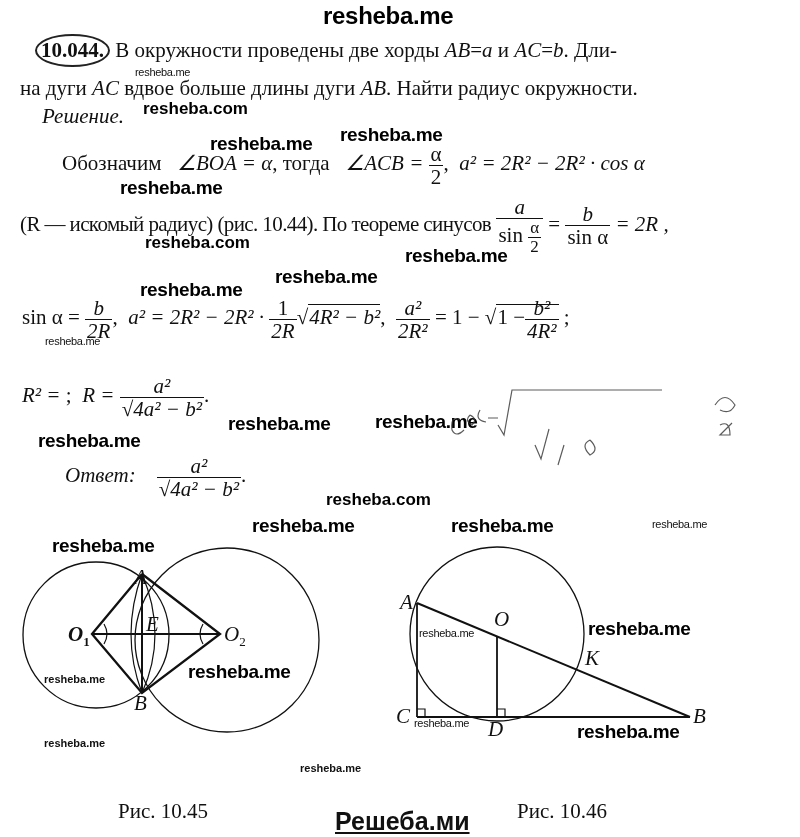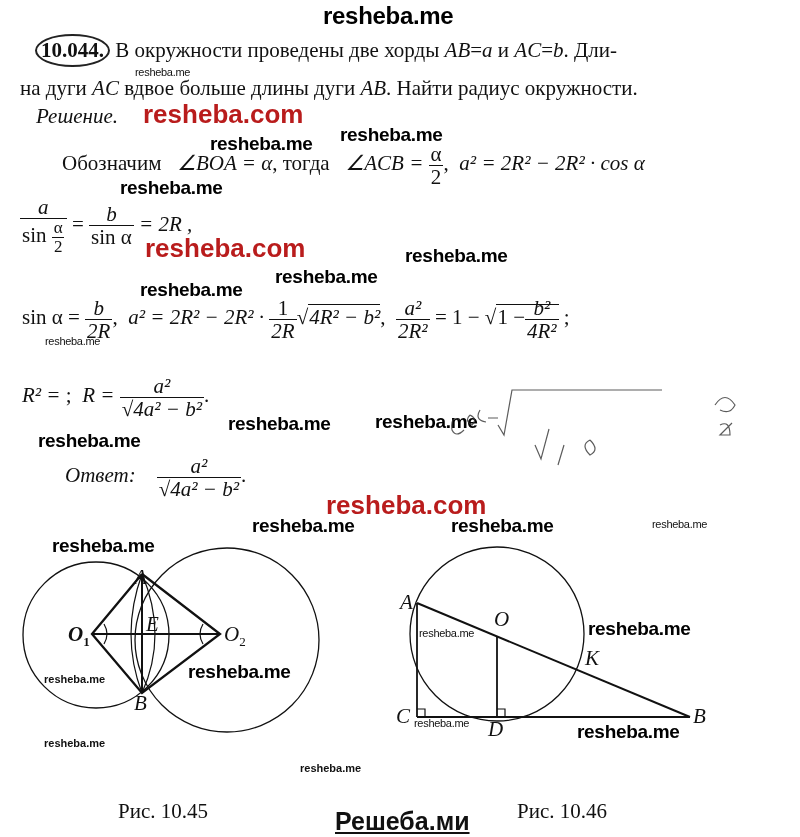--- a/index.html
+++ b/index.html
@@ -1,21 +1,21 @@
 <!DOCTYPE html>
 <html><head>
 <meta charset="utf-8">
 <style>
   html, body { margin:0; padding:0; background:#fff; }
   body { width:800px; height:837px; position:relative; overflow:hidden;
          font-family:"Liberation Serif", serif; color:#111; }
   .abs { position:absolute; white-space:nowrap; }
   .wm-big { font-family:"Liberation Sans", sans-serif; font-weight:bold; font-size:24px; letter-spacing:-0.3px; color:#000; }
   .wm-med { font-family:"Liberation Sans", sans-serif; font-weight:bold; font-size:19px; letter-spacing:-0.3px; color:#000; }
-  .wm-com { font-family:"Liberation Sans", sans-serif; font-weight:bold; font-size:26px; color:#b91c1c; }
+  .wm-com { font-family:"Liberation Sans", sans-serif; font-weight:bold; font-size:17px; color:#000000; }
   .wm-small { font-family:"Liberation Sans", sans-serif; font-size:11px; color:#111; letter-spacing:-0.3px; }
   .wm-small-b { font-family:"Liberation Sans", sans-serif; font-weight:bold; font-size:11px; color:#111; }
   .txt { font-size:21px; }
   .it { font-style:italic; }
   .frac { display:inline-flex; flex-direction:column; align-items:center; vertical-align:middle; line-height:1.05; }
   .frac .num { padding:0 2px; }
   .frac .den { border-top:1.3px solid #111; padding:0 2px; }
   .sqrt { border-top:1.3px solid #111; padding-left:1px; }
   .circle-num { display:inline-block; border:2px solid #222; border-radius:50%; padding:2px 4px; font-weight:bold; }
   .caption { font-size:21px;margin-top:34px; }
@@ -34,39 +34,40 @@
   <span class="it">AC</span><span>=</span><span class="it">b</span><span>. Дли-</span>
 </div>
 <div class="abs wm-small" style="left:135px;top:66px;">resheba.me</div>
 <div class="abs txt" style="left:20px;top:76px;">
   <span>на дуги</span>
   <span class="it">AC</span>
   <span>вдвое больше длины дуги</span>
   <span class="it">AB</span><span>. Найти радиус окружности.</span>
 </div>
 
-<div class="abs txt it" style="left:36px;top:104px;">Решение.</div>
+<div class="abs txt it" style="left:42px;top:104px;">Решение.</div>
 <div class="abs wm-com" style="left:143px;top:99px;">resheba.com</div>
 
 <div class="abs wm-med" style="left:210px;top:133px;">resheba.me</div>
 <div class="abs wm-med" style="left:340px;top:124px;">resheba.me</div>
 <div class="abs txt" style="left:62px;top:143px;">
   <span>Обозначим</span>&nbsp;&nbsp;
   <span class="it">∠BOA = α</span><span>, тогда</span>&nbsp;&nbsp;
   <span class="it">∠ACB =</span>
   <span class="frac">
       <span class="num">α</span>
       <span class="den">2</span>
     </span>,&nbsp;
   <span class="it">a² = 2R² − 2R² · cos α</span>
 </div>
 
 <div class="abs wm-med" style="left:120px;top:177px;">resheba.me</div>
 
 <div class="abs txt" style="left:20px;top:196px;">
+  <span style="letter-spacing:-0.6px;">(R — искомый радиус) (рис. 10.44). По теореме синусов</span>
   <span class="frac">
       <span class="num it">a</span>
       <span class="den"><span>sin</span> <span class="frac" style="font-size:17px;">
           <span class="num">α</span>
           <span class="den">2</span>
         </span></span>
     </span>
   =
   <span class="frac">
       <span class="num it">b</span>

